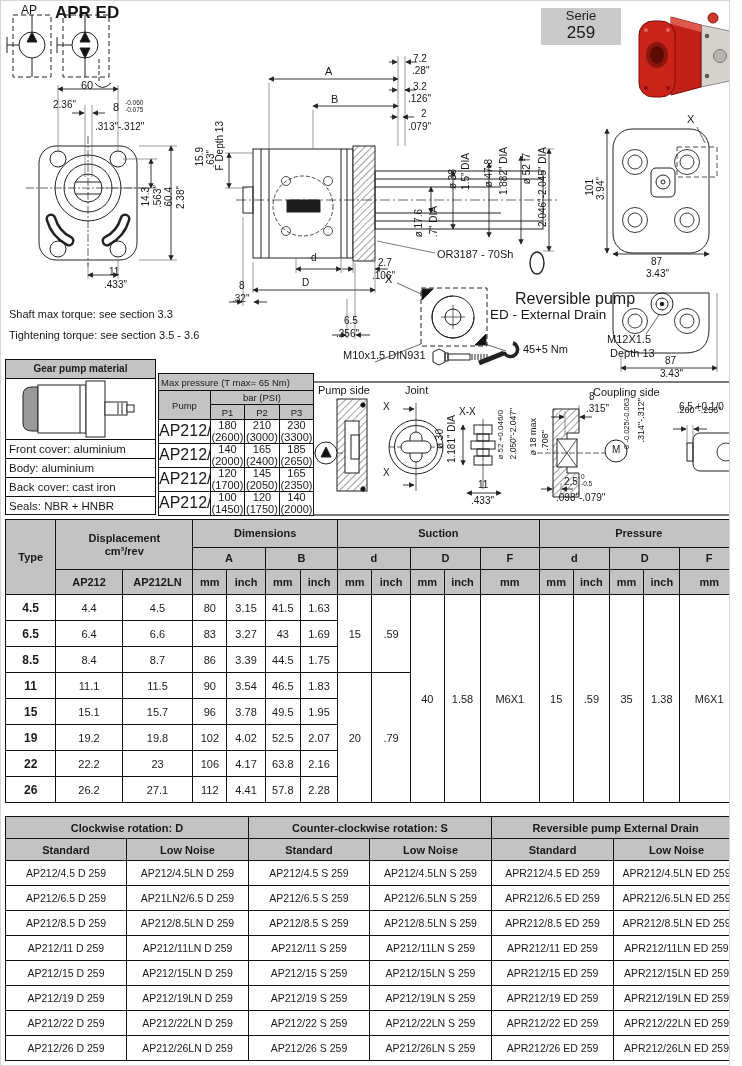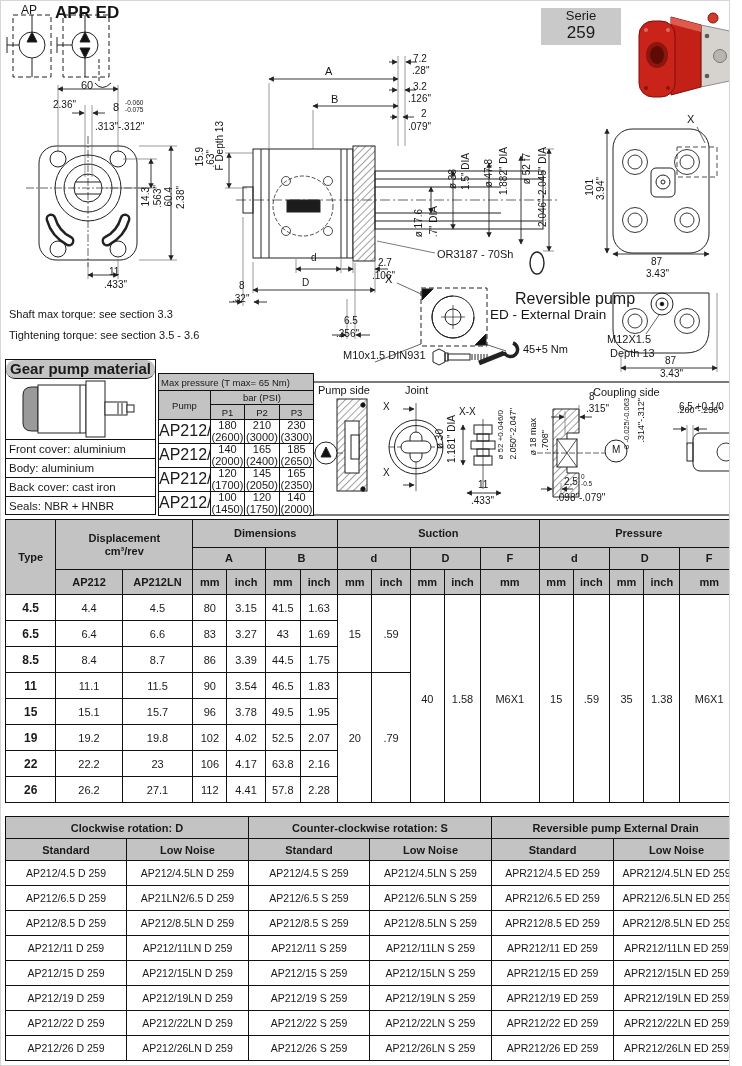--- a/index.html
+++ b/index.html
@@ -17,21 +17,21 @@
   .serie-badge { position:absolute; left:540px; top:7px; width:80px; height:37px; background:#c9c9c9;
     text-align:center; z-index:3; }
   .serie-badge .s1 { font-size:13px; line-height:16px; }
   .serie-badge .s2 { font-size:17px; line-height:18px; }
 
   .pump-img { left:630px; top:2px; z-index:3; }
 
   .material-box { position:absolute; left:4px; top:358px; width:151px; height:156px;
     border:1px solid #111; box-sizing:border-box; z-index:3; background:#fff; display:flex; flex-direction:column; }
   .mb-title { height:18px; line-height:18px; background:#c3c3c3; border-bottom:1px solid #111;
-    font-weight:bold; font-size:15px; text-align:center;border-radius:9px; }
+    font-weight:bold; font-size:10px; text-align:center; }
   .mb-draw { position:relative !important; flex:none; }
   .mb-row { height:18px; line-height:18px; border-top:1px solid #111; font-size:11.5px; padding-left:3px; }
 
   table { position:absolute; border-collapse:collapse; table-layout:fixed; background:#fff; z-index:4; }
   th,td { border:1px solid #111; padding:0; overflow:hidden; }
   th { background:#c3c3c3; font-weight:bold; }
 
   .ptable { left:157px; top:372px; width:156px; }
   .ptable th { font-size:9.5px; font-weight:normal; }
   .ptable .pt-title th { height:16px; text-align:left; padding-left:2px; }

